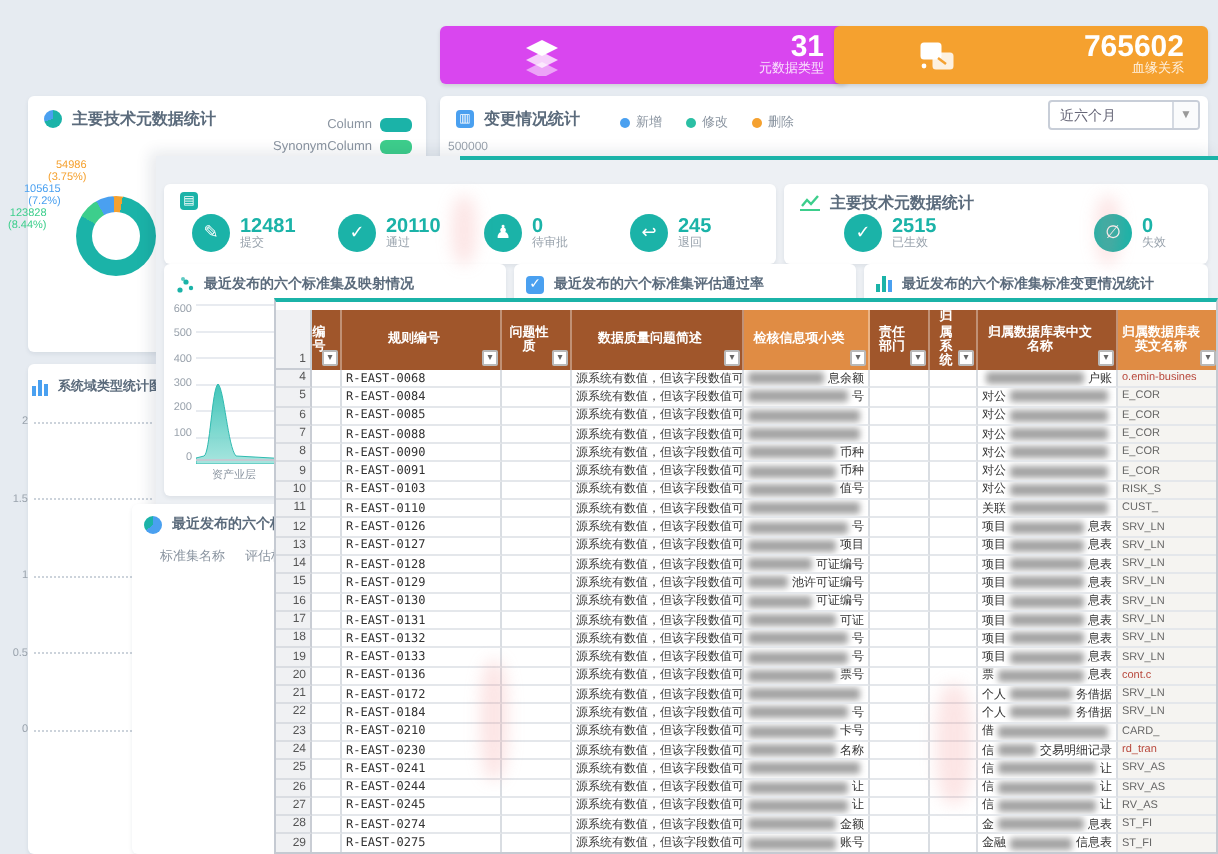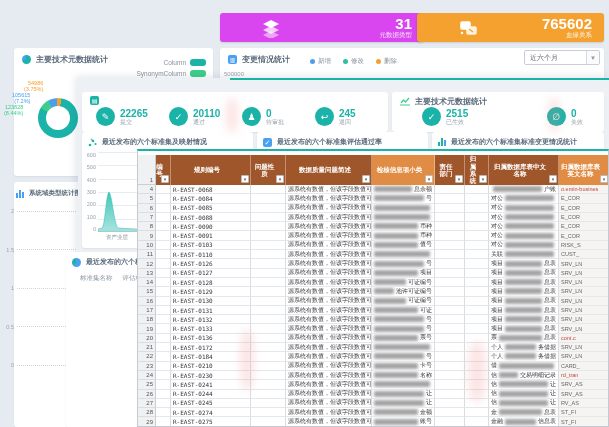--- a/index.html
+++ b/index.html
@@ -196,21 +196,21 @@
     <div class="abs" style="left:152px;top:0;right:0;height:2px;background:#1bb3a8"></div>
 
     <div class="panel" style="left:4px;top:14px;width:306px;height:40px">
       <div class="ptitle" style="position:absolute;left:8px;top:4px">
         <span class="sq-ic" style="background:#1bb3a8">▤</span>
       </div>
       <div class="abs" style="left:14px;top:15px;display:flex">
           <div class="stat ">
             <span class="stat-ic">✎</span>
             <span class="stat-tx">
-              <span class="stat-v">22265</span>
+              <span class="stat-v">12481</span>
               <span class="stat-l">提交</span>
             </span>
           </div>
           <div class="stat ">
             <span class="stat-ic">✓</span>
             <span class="stat-tx">
               <span class="stat-v">20110</span>
               <span class="stat-l">通过</span>
             </span>
           </div>

